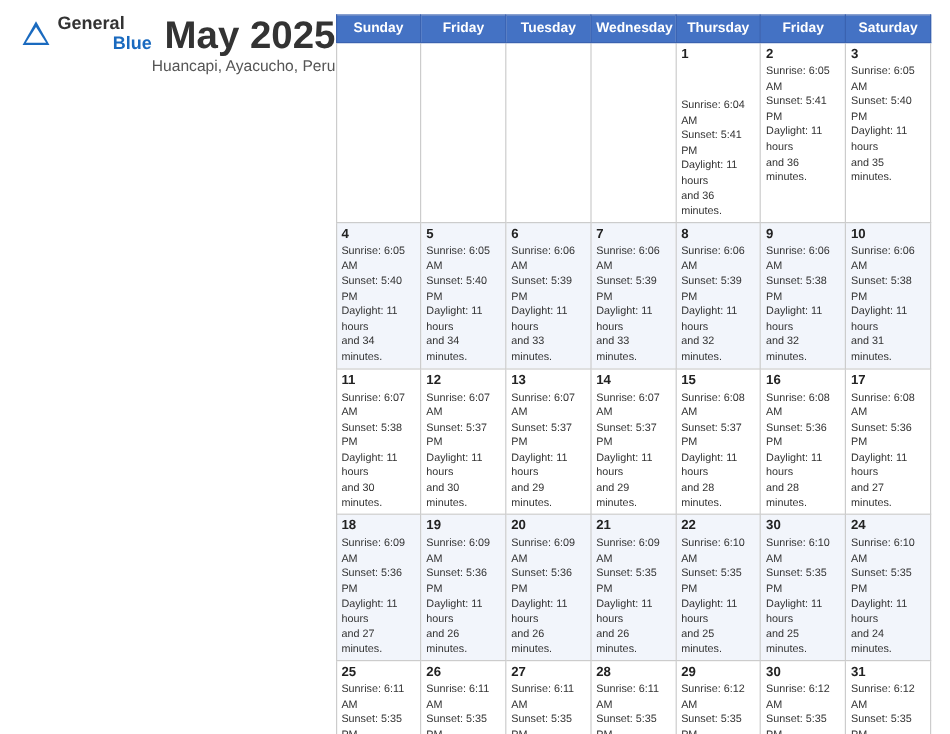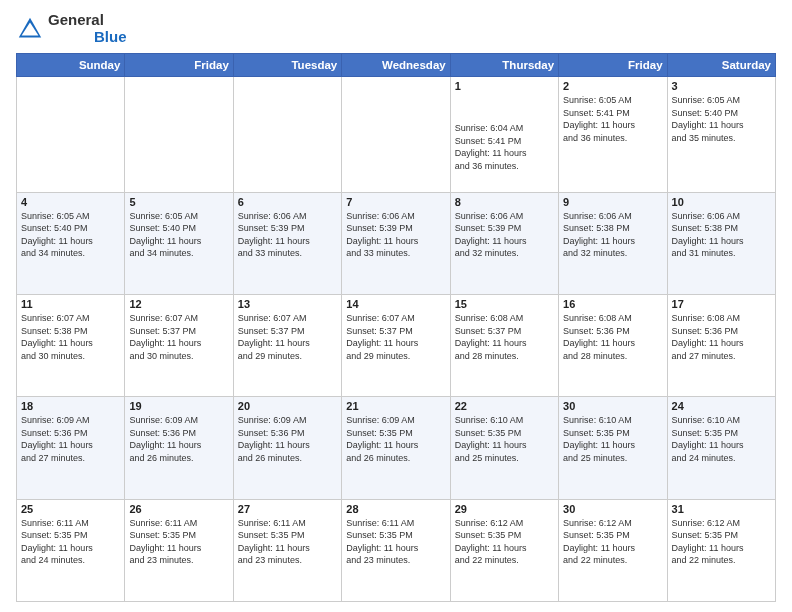--- a/index.html
+++ b/index.html
@@ -8,21 +8,21 @@
       background: #fff;
       width: 792px;
       height: 612px;
       overflow: hidden;
     }
     .page {
       width: 792px;
       height: 612px;
       padding: 12px 16px 10px 16px;
       display: flex;
-      flex-direction: column;
+      flex-direction: row;
     }
     .header {
       display: flex;
       justify-content: space-between;
       align-items: flex-start;
       margin-bottom: 8px;
     }
     .logo {
       display: flex;
       align-items: center;
@@ -67,21 +67,21 @@
       border-collapse: collapse;
       width: 100%;
       table-layout: fixed;
     }
     .calendar th {
       background: #4472c4;
       color: #fff;
       font-size: 11.5px;
       font-weight: bold;
       padding: 5px 4px;
-      text-align: right;
+      text-align: center;
       border: 1px solid #3a62b0;
     }
     .calendar td {
       border: 1px solid #ccc;
       vertical-align: top;
       padding: 3px 4px;
       font-size: 9.5px;
       color: #222;
       height: 88px;
       background: #fff;
@@ -112,20 +112,24 @@
   <div class="header">
     <div class="logo">
       <svg class="logo-icon" viewBox="0 0 30 30" xmlns="http://www.w3.org/2000/svg">
         <polygon points="15,3 27,24 3,24" fill="#1a6abf"></polygon>
         <polygon points="15,8 24,22 6,22" fill="#fff"></polygon>
       </svg>
       <div class="logo-text">
         <span class="logo-general">General</span>
         <span class="logo-blue">Blue</span>
       </div>
+    </div>
+    <div class="title-block">
+      <div class="month-title">May 2025</div>
+      <div class="subtitle">Huancapi, Ayacucho, Peru</div>
     </div>
   </div>
 
   <table class="calendar">
     <thead>
       <tr>
         <th>Sunday</th>
         <th>Friday</th>
         <th>Tuesday</th>
         <th>Wednesday</th>

